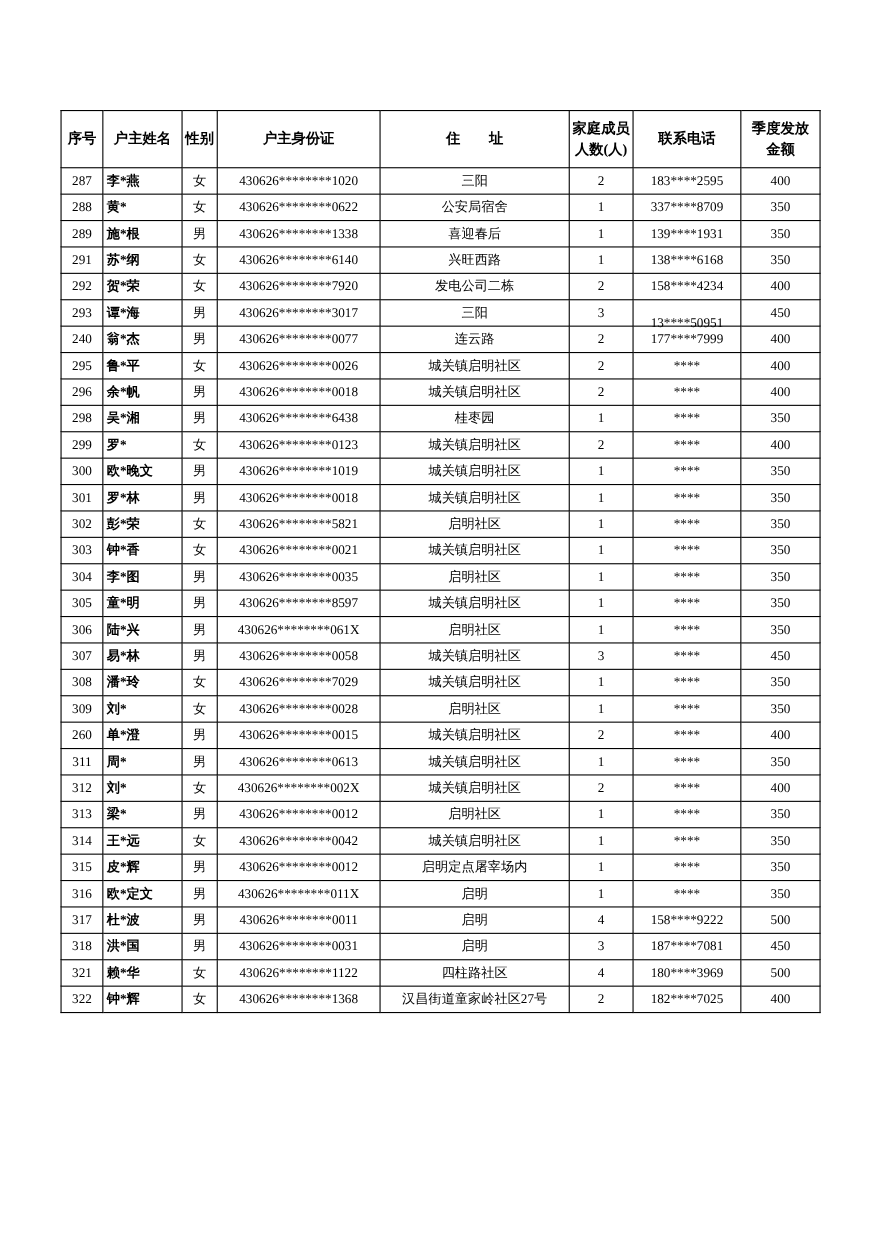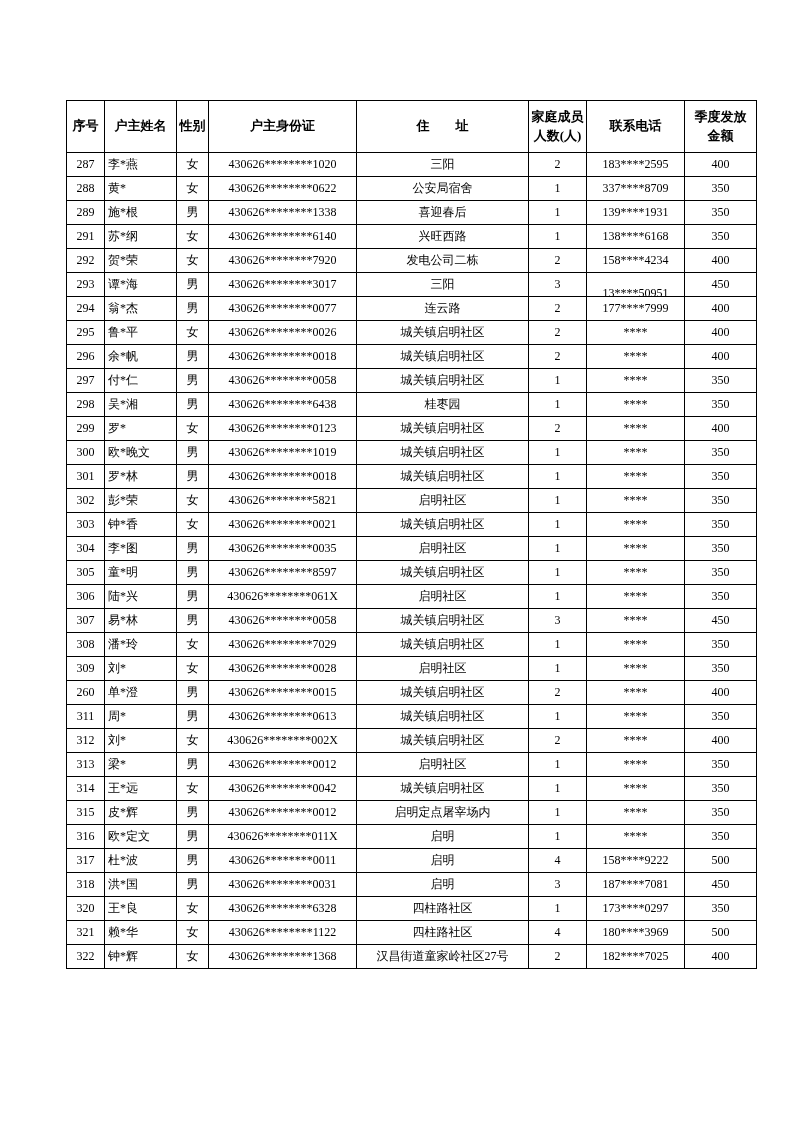--- a/index.html
+++ b/index.html
@@ -12,21 +12,21 @@
     color: #000000;
     overflow: hidden;
   }
   .page {
     position: absolute;
     inset: 0;
     background: #ffffff;
   }
   table.subsidy-table {
     position: absolute;
-    left: 66px;
+    left: 55px;
     top: 100px;
     border-collapse: collapse;
     table-layout: fixed;
   }
   col.w0 { width: 38px; }
   col.w1 { width: 72px; }
   col.w2 { width: 32px; }
   col.w3 { width: 148px; }
   col.w4 { width: 172px; }
   col.w5 { width: 58px; }
@@ -45,21 +45,21 @@
     line-height: 1.4;
     white-space: pre-line;
     padding: 0 1px;
   }
   td {
     font-size: 12px;
     height: 24px;
     white-space: nowrap;
     padding: 0 1px;
   }
-  td.c1 { text-align: left; padding-left: 3px; }
+  td.c1 { text-align: left; padding-left: 3px; font-weight: bold; }
   td span.cell-text { display: inline-block; }
   td span.shift-down { position: relative; top: 9px; }
 </style>
 </head>
 <body>
 
 <div class="page">
   <table class="subsidy-table">
     <colgroup>
       <col class="w0">
@@ -140,21 +140,21 @@
           <td class="c0"><span class="cell-text">293</span></td>
           <td class="c1"><span class="cell-text">谭*海</span></td>
           <td class="c2"><span class="cell-text">男</span></td>
           <td class="c3"><span class="cell-text">430626********3017</span></td>
           <td class="c4"><span class="cell-text">三阳</span></td>
           <td class="c5"><span class="cell-text">3</span></td>
           <td class="c6"><span class="cell-text shift-down">13****50951</span></td>
           <td class="c7"><span class="cell-text">450</span></td>
         </tr>
         <tr>
-          <td class="c0"><span class="cell-text">294</span></td>
+          <td class="c0"><span class="cell-text">240</span></td>
           <td class="c1"><span class="cell-text">翁*杰</span></td>
           <td class="c2"><span class="cell-text">男</span></td>
           <td class="c3"><span class="cell-text">430626********0077</span></td>
           <td class="c4"><span class="cell-text">连云路</span></td>
           <td class="c5"><span class="cell-text">2</span></td>
           <td class="c6"><span class="cell-text">177****7999</span></td>
           <td class="c7"><span class="cell-text">400</span></td>
         </tr>
         <tr>
           <td class="c0"><span class="cell-text">295</span></td>
@@ -168,30 +168,20 @@
         </tr>
         <tr>
           <td class="c0"><span class="cell-text">296</span></td>
           <td class="c1"><span class="cell-text">余*帆</span></td>
           <td class="c2"><span class="cell-text">男</span></td>
           <td class="c3"><span class="cell-text">430626********0018</span></td>
           <td class="c4"><span class="cell-text">城关镇启明社区</span></td>
           <td class="c5"><span class="cell-text">2</span></td>
           <td class="c6"><span class="cell-text">****</span></td>
           <td class="c7"><span class="cell-text">400</span></td>
-        </tr>
-        <tr>
-          <td class="c0"><span class="cell-text">297</span></td>
-          <td class="c1"><span class="cell-text">付*仁</span></td>
-          <td class="c2"><span class="cell-text">男</span></td>
-          <td class="c3"><span class="cell-text">430626********0058</span></td>
-          <td class="c4"><span class="cell-text">城关镇启明社区</span></td>
-          <td class="c5"><span class="cell-text">1</span></td>
-          <td class="c6"><span class="cell-text">****</span></td>
-          <td class="c7"><span class="cell-text">350</span></td>
         </tr>
         <tr>
           <td class="c0"><span class="cell-text">298</span></td>
           <td class="c1"><span class="cell-text">吴*湘</span></td>
           <td class="c2"><span class="cell-text">男</span></td>
           <td class="c3"><span class="cell-text">430626********6438</span></td>
           <td class="c4"><span class="cell-text">桂枣园</span></td>
           <td class="c5"><span class="cell-text">1</span></td>
           <td class="c6"><span class="cell-text">****</span></td>
           <td class="c7"><span class="cell-text">350</span></td>
@@ -390,30 +380,20 @@
           <td class="c0"><span class="cell-text">318</span></td>
           <td class="c1"><span class="cell-text">洪*国</span></td>
           <td class="c2"><span class="cell-text">男</span></td>
           <td class="c3"><span class="cell-text">430626********0031</span></td>
           <td class="c4"><span class="cell-text">启明</span></td>
           <td class="c5"><span class="cell-text">3</span></td>
           <td class="c6"><span class="cell-text">187****7081</span></td>
           <td class="c7"><span class="cell-text">450</span></td>
         </tr>
         <tr>
-          <td class="c0"><span class="cell-text">320</span></td>
-          <td class="c1"><span class="cell-text">王*良</span></td>
-          <td class="c2"><span class="cell-text">女</span></td>
-          <td class="c3"><span class="cell-text">430626********6328</span></td>
-          <td class="c4"><span class="cell-text">四柱路社区</span></td>
-          <td class="c5"><span class="cell-text">1</span></td>
-          <td class="c6"><span class="cell-text">173****0297</span></td>
-          <td class="c7"><span class="cell-text">350</span></td>
-        </tr>
-        <tr>
           <td class="c0"><span class="cell-text">321</span></td>
           <td class="c1"><span class="cell-text">赖*华</span></td>
           <td class="c2"><span class="cell-text">女</span></td>
           <td class="c3"><span class="cell-text">430626********1122</span></td>
           <td class="c4"><span class="cell-text">四柱路社区</span></td>
           <td class="c5"><span class="cell-text">4</span></td>
           <td class="c6"><span class="cell-text">180****3969</span></td>
           <td class="c7"><span class="cell-text">500</span></td>
         </tr>
         <tr>

